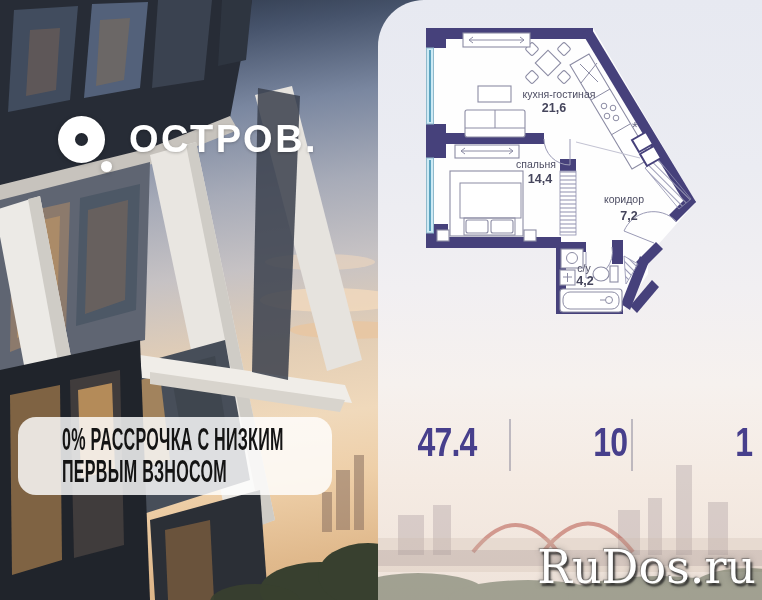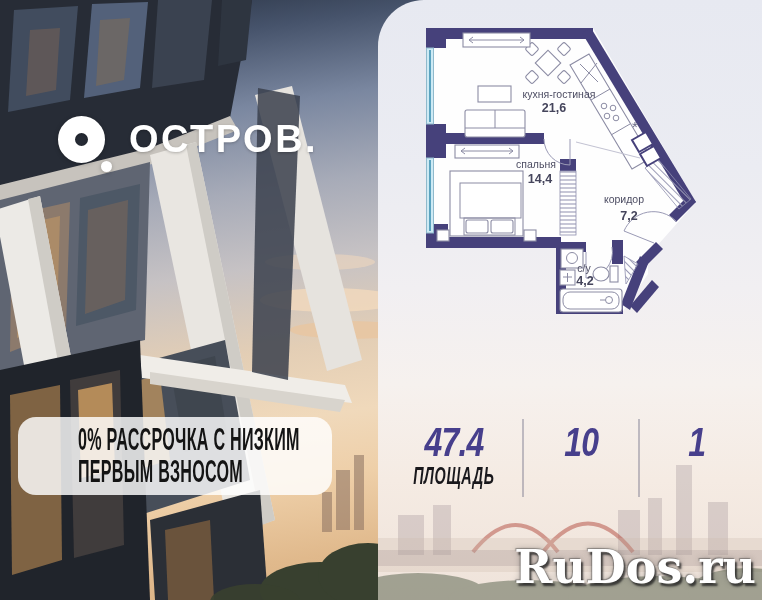--- a/index.html
+++ b/index.html
@@ -16,50 +16,50 @@
   
   .panel{position:absolute;left:378px;top:0;right:0;bottom:0;
     border-radius:46px 0 0 0;
     background:linear-gradient(180deg,#e7e9f1 0%,#ebecf2 28%,#f1eff2 48%,
       #f6f1ee 64%,#f5ebe3 80%,#efe3da 100%);}
   .panel .cityscape{position:absolute;left:0;bottom:0;}
   .plan-wrap{position:absolute;left:30px;top:6px;}
 
   
   .stats{position:absolute;left:8px;top:419px;width:368px;
-    display:grid;grid-template-columns:1fr 1fr 1fr;font-style:italic;}
+    display:grid;grid-template-columns:1fr 1fr 1fr;}
   .stat{text-align:center;padding:2px 0 8px;}
-  .stat + .stat{border-left:2px solid rgba(100,100,125,.38);}
+  .stat + .stat{border-left:2px solid rgba(100,100,125,.38);text-align:right;}
   .stat-value{display:inline-block;font-size:40px;font-weight:bold;
     color:#473f8c;line-height:1.05;transform:scaleX(.8);letter-spacing:-1px;}
   .stat-label{display:block;}
   .stat-label span{display:inline-block;font-size:24px;font-weight:bold;
     color:#19181c;transform:scaleX(.6);letter-spacing:1px;line-height:1.1;}
 
   
   .logo{position:absolute;left:58px;top:108px;display:flex;align-items:center;gap:24px;margin-top:8px;}
   .ring{position:relative;width:13px;height:13px;border:17px solid #fff;border-radius:50%;
     filter:drop-shadow(0 1px 2px rgba(0,0,0,.25));}
   .ring .dot{position:absolute;left:50%;top:50%;width:11px;height:11px;
     background:#fff;border-radius:50%;transform:translate(19px,21px);}
   .brand-text{color:#fff;font-size:38px;font-weight:bold;letter-spacing:2.5px;
     text-shadow:0 1px 3px rgba(0,0,0,.25);}
 
   
   .promo{position:absolute;left:18px;top:417px;width:314px;height:78px;
     background:rgba(255,255,255,.82);border-radius:18px;
     display:flex;flex-direction:column;justify-content:center;
-    padding-left:60px;box-sizing:border-box;}
+    padding-left:44px;box-sizing:border-box;}
   .promo-line{white-space:nowrap;font-size:31px;font-weight:bold;color:#141414;
     line-height:1.02;transform:scaleX(.52);transform-origin:left center;
     letter-spacing:.5px;}
 
   
   .watermark{position:absolute;right:6px;bottom:6px;
-    font-family:"DejaVu Serif",serif;font-weight:bold;font-size:46px;color:#fff;
+    font-family:"DejaVu Serif",serif;font-weight:normal;font-size:46px;color:#fff;
     text-shadow:2px 3px 2px rgba(35,35,35,.8),-1px -1px 1px rgba(70,70,70,.5),
       0 0 6px rgba(60,60,60,.4);}
 
   
   .room-name{fill:#4c4c62;font-size:10.5px;}
   .room-area{fill:#45455c;font-size:12.5px;font-weight:600;}
   .sym{fill:#ffffff;stroke:#8c8ca4;stroke-width:1.1;}
   .symline{stroke:#8c8ca4;stroke-width:1;fill:none;}
 </style>
 </head>
@@ -291,21 +291,20 @@
       <text x="216" y="197" text-anchor="middle" class="room-name">коридор</text>
       <text x="221" y="214" text-anchor="middle" class="room-area">7,2</text>
       <text x="176" y="266" text-anchor="middle" class="room-name" font-size="9.5">с/у</text>
       <text x="177" y="279" text-anchor="middle" class="room-area" font-size="11.5">4,2</text>
     </svg>
     </div>
 
     <div class="stats">
       <div class="stat">
         <span class="stat-value">47.4</span>
-        <span class="stat-label"><span>ПЛОЩАДЬ</span></span>
       </div>
       <div class="stat">
         <span class="stat-value">10</span>
       </div>
       <div class="stat">
         <span class="stat-value">1</span>
       </div>
     </div>
   </div>
 

